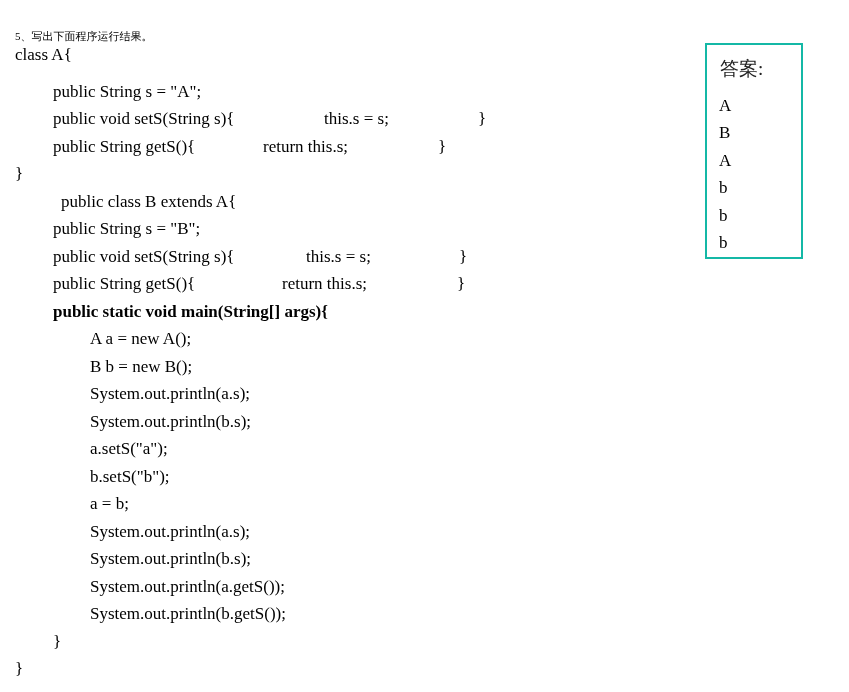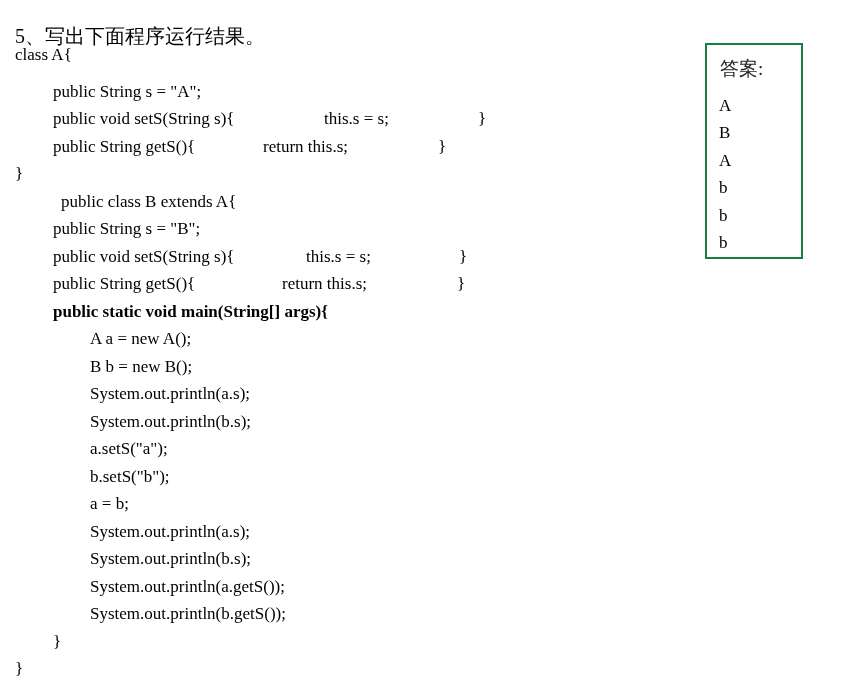--- a/index.html
+++ b/index.html
@@ -1,22 +1,22 @@
 <!DOCTYPE html>
 <html><head>
 <meta charset="utf-8">
 <style>
   html, body { margin:0; padding:0; background:#ffffff; }
   body { width:849px; height:692px; position:relative; overflow:hidden;
          font-family:"Liberation Serif", "DejaVu Serif", serif; color:#000; }
   .line { position:absolute; left:0; height:27px; font-size:17px; line-height:27px; white-space:pre; }
   .seg { position:absolute; top:0; white-space:pre; }
-  .title { font-size:20px; }
+  .title { font-size:11px; }
   .answer-box { position:absolute; left:705px; top:43px; width:94px; height:212px;
-                border:2px solid #15803d; box-sizing:content-box; }
+                border:2px solid #14b8a6; box-sizing:content-box; }
   .answer-heading { position:absolute; left:13px; top:12px; font-size:19px; line-height:24px; color:#222; }
   .answer-item { position:absolute; left:12px; font-size:17px; line-height:22px; }
 </style>
 </head>
 <body>
 
 <div class="line title" style="top:23px;left:15px;">5、写出下面程序运行结果。</div>
 
 <div id="code-block">
     <div class="line" style="top: 41px; width: 849px;"><span class="seg" style="left: 15px;">class A{</span></div>

